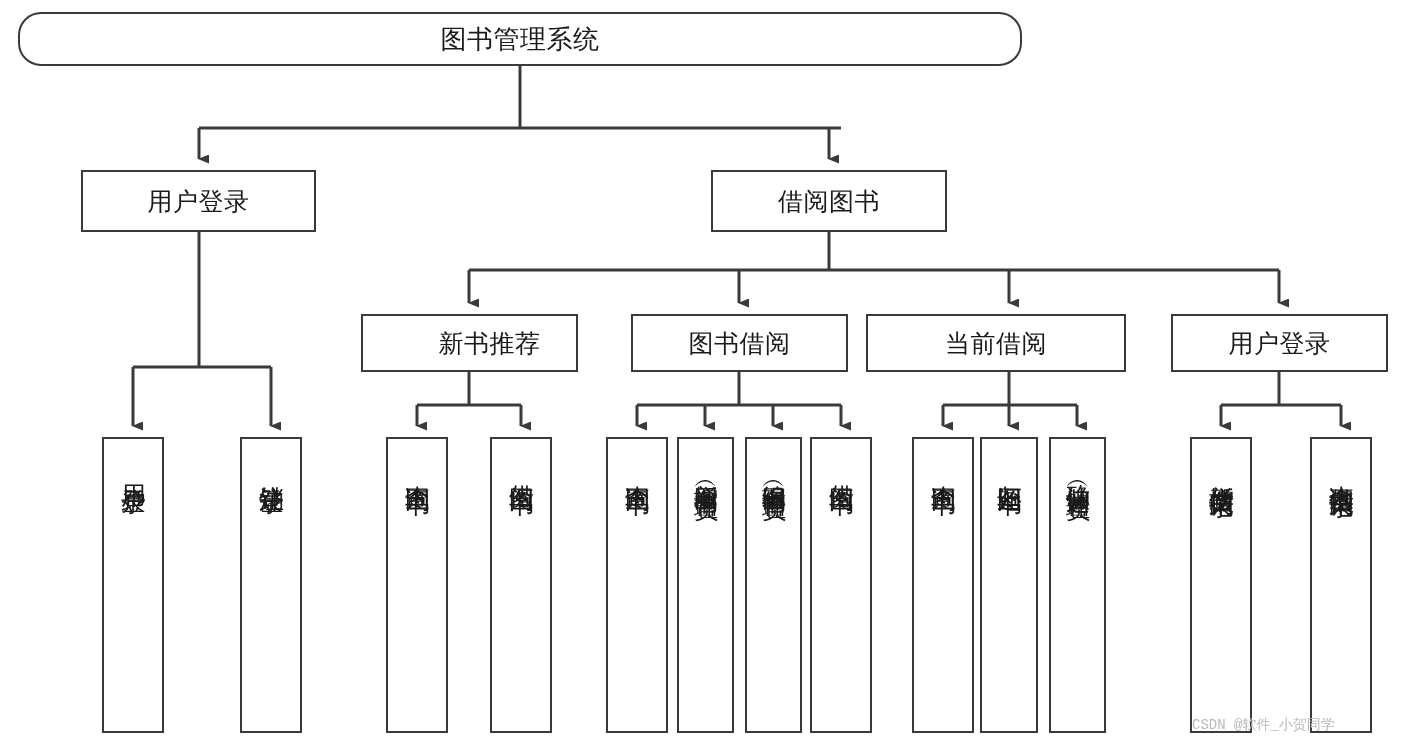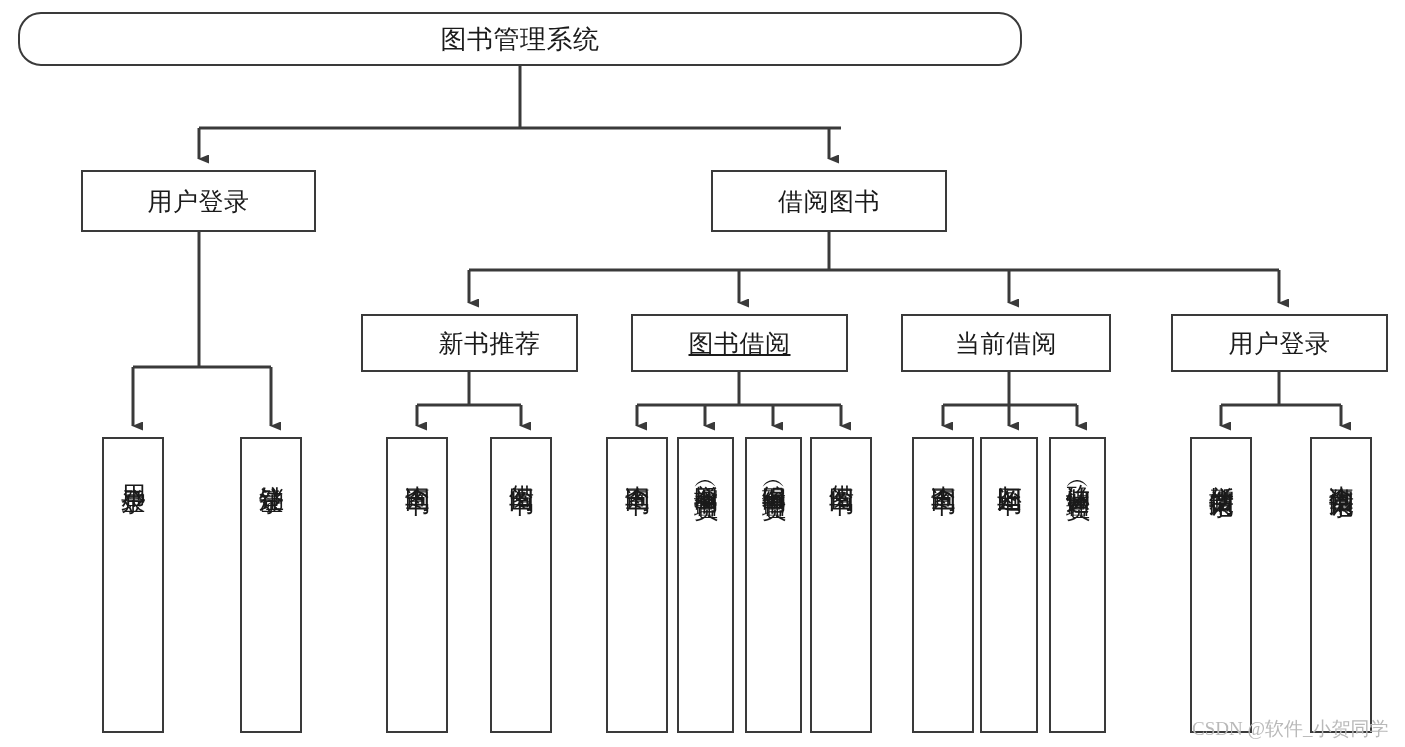--- a/index.html
+++ b/index.html
@@ -63,23 +63,23 @@
     line-height: 1.12;
     letter-spacing: 2px;
     white-space: nowrap;
   }
   .node.vert.narrow .node-label {
     font-size: 24px;
   }
   .watermark {
     position: absolute;
     color: #b9b9b9;
-    font-size: 19px;
+    font-size: 14px;
     white-space: nowrap;
-    font-family: Liberation Serif, serif;
+    font-family: Liberation Mono, monospace;
   }
 </style>
 </head>
 <body>
 
 <div id="diagram-root">
 
   <svg id="edge-layer" viewBox="0 0 1405 747" xmlns="http://www.w3.org/2000/svg">
     <defs>
       <marker id="arrow" markerWidth="9" markerHeight="11" refX="4.5" refY="10" orient="auto" markerUnits="userSpaceOnUse">
@@ -139,25 +139,25 @@
   </div>
 
   <div class="node horiz" style="left:711px; top:170px; width:236px; height:62px;">
     <span class="node-label">借阅图书</span>
   </div>
 
   <div class="node horiz" style="left:361px; top:314px; width:217px; height:58px;padding-left:40px;">
     <span class="node-label">新书推荐</span>
   </div>
 
-  <div class="node horiz" style="left:631px; top:314px; width:217px; height:58px;text-decoration:underline;">
+  <div class="node horiz" style="left:631px; top:314px; width:217px; height:58px;">
     <span class="node-label">图书借阅</span>
   </div>
 
-  <div class="node horiz" style="left:901px; top:314px; width:210px; height:58px;">
+  <div class="node horiz" style="left:866px; top:314px; width:260px; height:58px;">
     <span class="node-label">当前借阅</span>
   </div>
 
   <div class="node horiz" style="left:1171px; top:314px; width:217px; height:58px;">
     <span class="node-label">用户登录</span>
   </div>
 
   <div class="node vert" style="left:102px; top:437px; width:62px; height:296px;">
     <span class="node-label">用户登录</span>
   </div>

